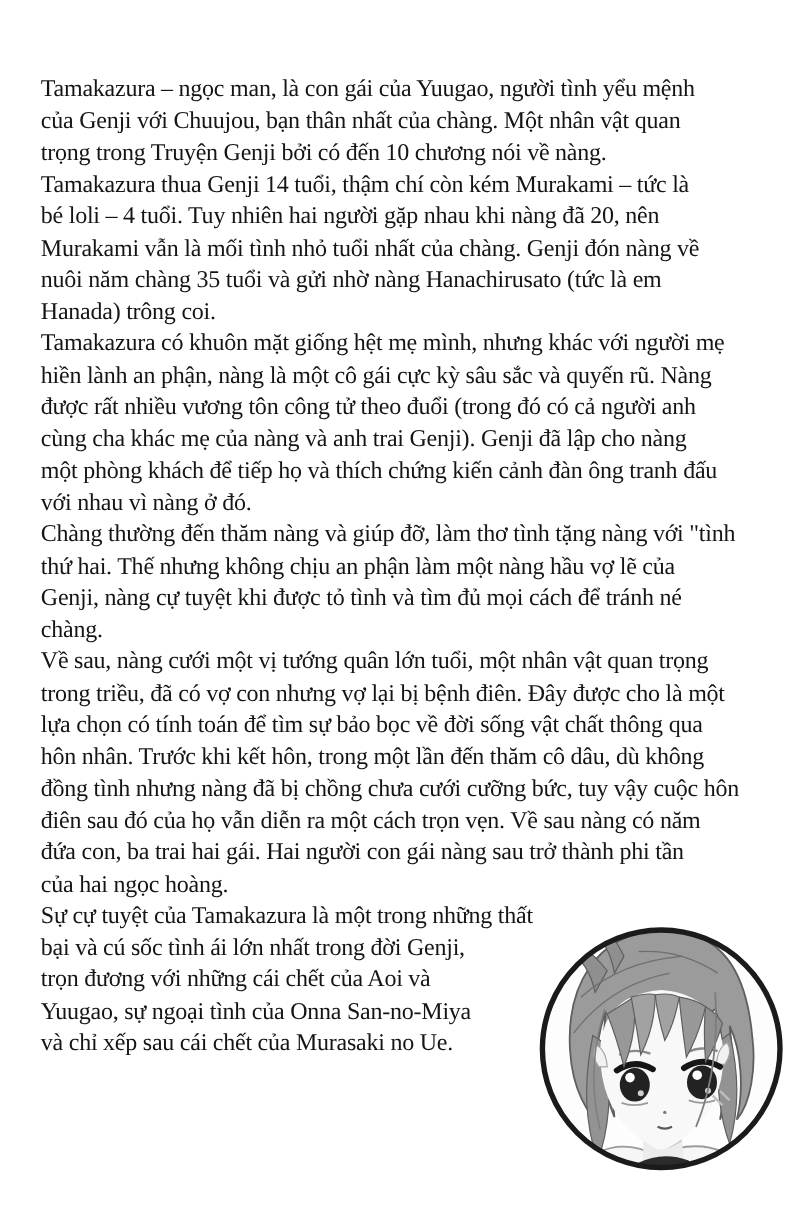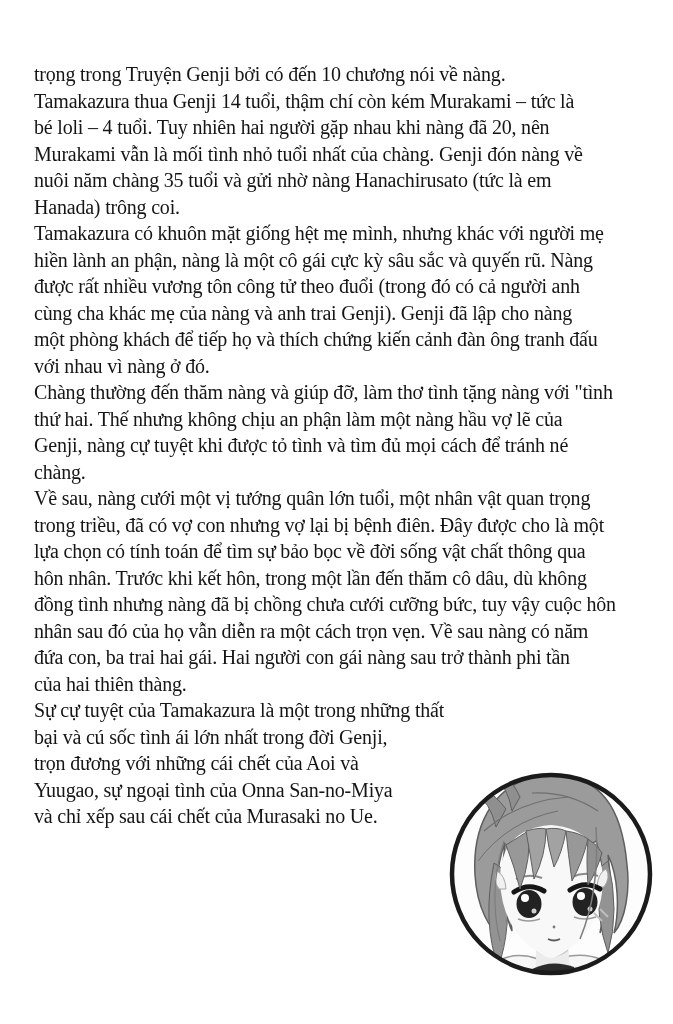--- a/index.html
+++ b/index.html
@@ -39,20 +39,22 @@
     mix-blend-mode: multiply;
     z-index: 2;
   }
 </style>
 </head>
 <body>
 
 <div class="page">
 
   <div class="text-block">
+      <div class="line">Tamakazura – ngọc man, là con gái của Yuugao, người tình yểu mệnh</div>
+      <div class="line">của Genji với Chuujou, bạn thân nhất của chàng. Một nhân vật quan</div>
       <div class="line">trọng trong Truyện Genji bởi có đến 10 chương nói về nàng.</div>
       <div class="line">Tamakazura thua Genji 14 tuổi, thậm chí còn kém Murakami – tức là</div>
       <div class="line">bé loli – 4 tuổi. Tuy nhiên hai người gặp nhau khi nàng đã 20, nên</div>
       <div class="line">Murakami vẫn là mối tình nhỏ tuổi nhất của chàng. Genji đón nàng về</div>
       <div class="line">nuôi năm chàng 35 tuổi và gửi nhờ nàng Hanachirusato (tức là em</div>
       <div class="line">Hanada) trông coi.</div>
       <div class="line">Tamakazura có khuôn mặt giống hệt mẹ mình, nhưng khác với người mẹ</div>
       <div class="line">hiền lành an phận, nàng là một cô gái cực kỳ sâu sắc và quyến rũ. Nàng</div>
       <div class="line">được rất nhiều vương tôn công tử theo đuổi (trong đó có cả người anh</div>
       <div class="line">cùng cha khác mẹ của nàng và anh trai Genji). Genji đã lập cho nàng</div>
@@ -60,23 +62,23 @@
       <div class="line">với nhau vì nàng ở đó.</div>
       <div class="line">Chàng thường đến thăm nàng và giúp đỡ, làm thơ tình tặng nàng với "tình</div>
       <div class="line">thứ hai. Thế nhưng không chịu an phận làm một nàng hầu vợ lẽ của</div>
       <div class="line">Genji, nàng cự tuyệt khi được tỏ tình và tìm đủ mọi cách để tránh né</div>
       <div class="line">chàng.</div>
       <div class="line">Về sau, nàng cưới một vị tướng quân lớn tuổi, một nhân vật quan trọng</div>
       <div class="line">trong triều, đã có vợ con nhưng vợ lại bị bệnh điên. Đây được cho là một</div>
       <div class="line">lựa chọn có tính toán để tìm sự bảo bọc về đời sống vật chất thông qua</div>
       <div class="line">hôn nhân. Trước khi kết hôn, trong một lần đến thăm cô dâu, dù không</div>
       <div class="line">đồng tình nhưng nàng đã bị chồng chưa cưới cưỡng bức, tuy vậy cuộc hôn</div>
-      <div class="line">nhân sau đó của họ vẫn diễn ra một cách trọn vẹn. Về sau nàng có năm</div>
+      <div class="line">điên sau đó của họ vẫn diễn ra một cách trọn vẹn. Về sau nàng có năm</div>
       <div class="line">đứa con, ba trai hai gái. Hai người con gái nàng sau trở thành phi tần</div>
-      <div class="line">của hai thiên thàng.</div>
+      <div class="line">của hai ngọc hoàng.</div>
       <div class="line">Sự cự tuyệt của Tamakazura là một trong những thất</div>
       <div class="line">bại và cú sốc tình ái lớn nhất trong đời Genji,</div>
       <div class="line">trọn đương với những cái chết của Aoi và</div>
       <div class="line">Yuugao, sự ngoại tình của Onna San-no-Miya</div>
       <div class="line">và chỉ xếp sau cái chết của Murasaki no Ue.</div>
     </div>
 
   <div class="portrait">
     <svg viewBox="0 0 206 206" width="206" height="206" xmlns="http://www.w3.org/2000/svg">
       <defs>

